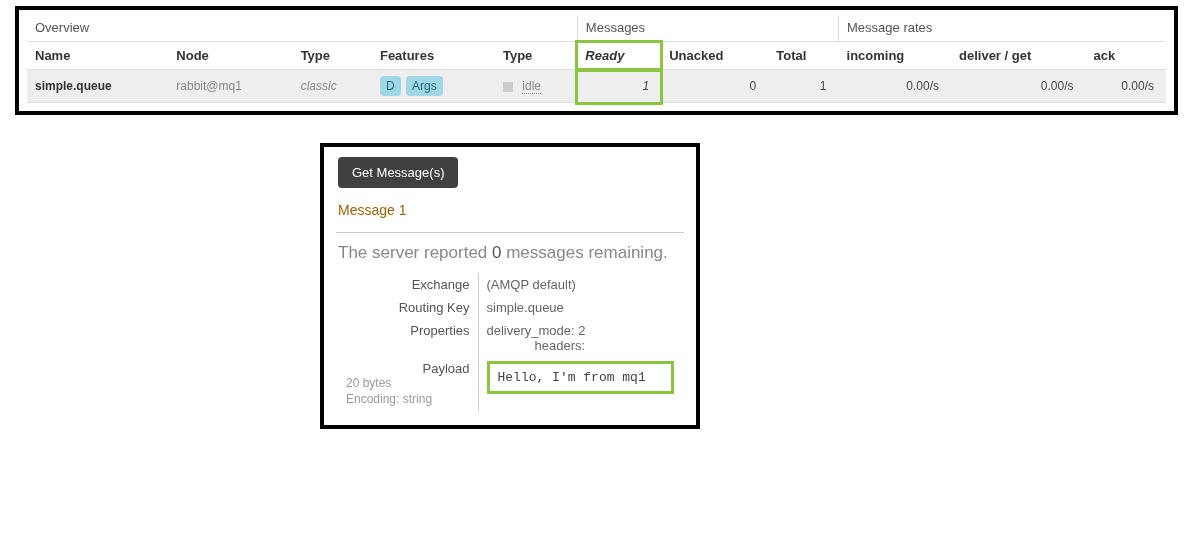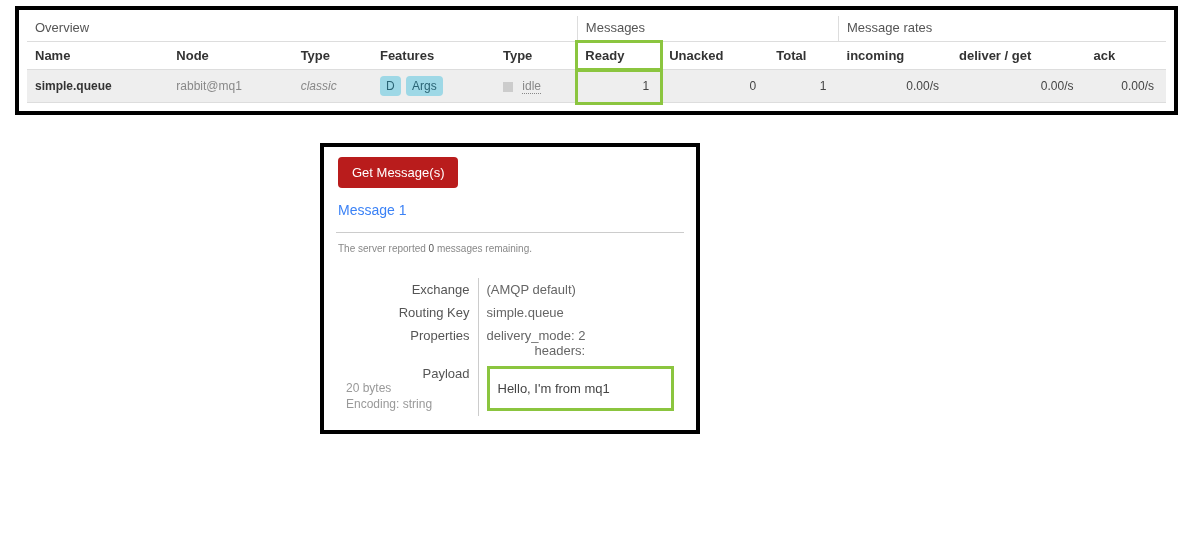--- a/index.html
+++ b/index.html
@@ -69,50 +69,51 @@
       display:inline-block;
       width:10px;height:10px;
       background:#ccc;
       vertical-align:middle;
       margin-right:6px;
     }
     td.num { text-align: right; padding-right: 12px;}
     .highlight-green {
       outline: 3px solid #8bc53f;
       outline-offset: -1px;
+      font-style: italic;
     }
 
     
     .msg-box {
       border: 4px solid #000;
       width: 380px;
       margin: 28px 0 0 320px;
       padding: 10px 14px 14px 14px;
     }
     .get-btn {
       display: inline-block;
-      background: #b91c1c;
+      background: #404040;
       color: #fff;
       padding: 8px 14px;
       border-radius: 4px;
       font-size: 13px;
       border: none;
       cursor: pointer;
       font-family: inherit;
     }
     .msg-title {
-      color: #3b82f6;
+      color: #a16207;
       font-size: 14px;
       margin: 14px 0 14px 0;
     }
     .hr { border-top: 1px solid #ccc; margin: 6px -2px 10px -2px; }
     .remaining {
       color: #888;
-      font-size: 10px;
-      margin-bottom: 24px;
+      font-size: 17px;
+      margin-bottom: 10px;
     }
     .remaining b { color:#555; font-weight: normal;}
     .detail-table {
       border-collapse: collapse;
       width: 100%;
     }
     .detail-table td {
       vertical-align: top;
       padding: 4px 8px;
     }
@@ -128,22 +129,22 @@
       font-size: 13px;
     }
     .payload-meta {
       color: #999;
       font-size: 12px;
       text-align: left;
       line-height: 1.3;
     }
     .payload-box {
       border: 3px solid #8bc53f;
-      padding: 12px 8px;
-      font-family: Liberation Sans, sans-serif;
+      padding: 6px 8px;
+      font-family: Liberation Mono, monospace;
       font-size: 13px;
       color: #444;
       display: block;
     }
     .divider-col { border-left: 1px solid #ddd; }
   </style>
 </head>
 <body>
 
 <div class="top-box">

